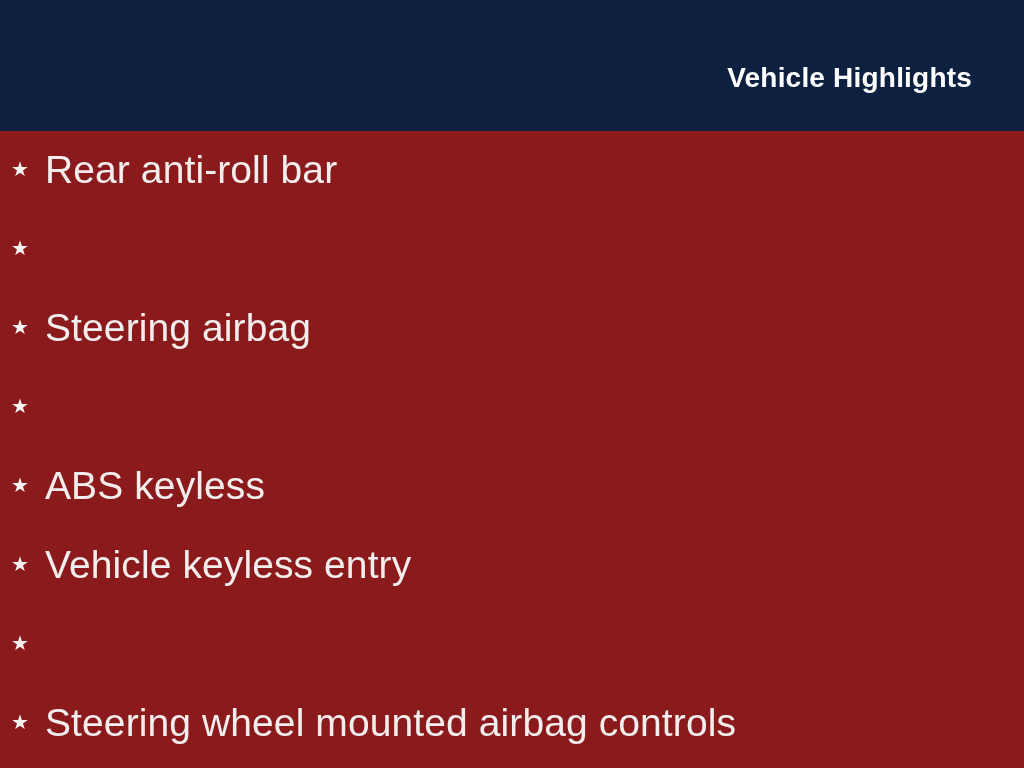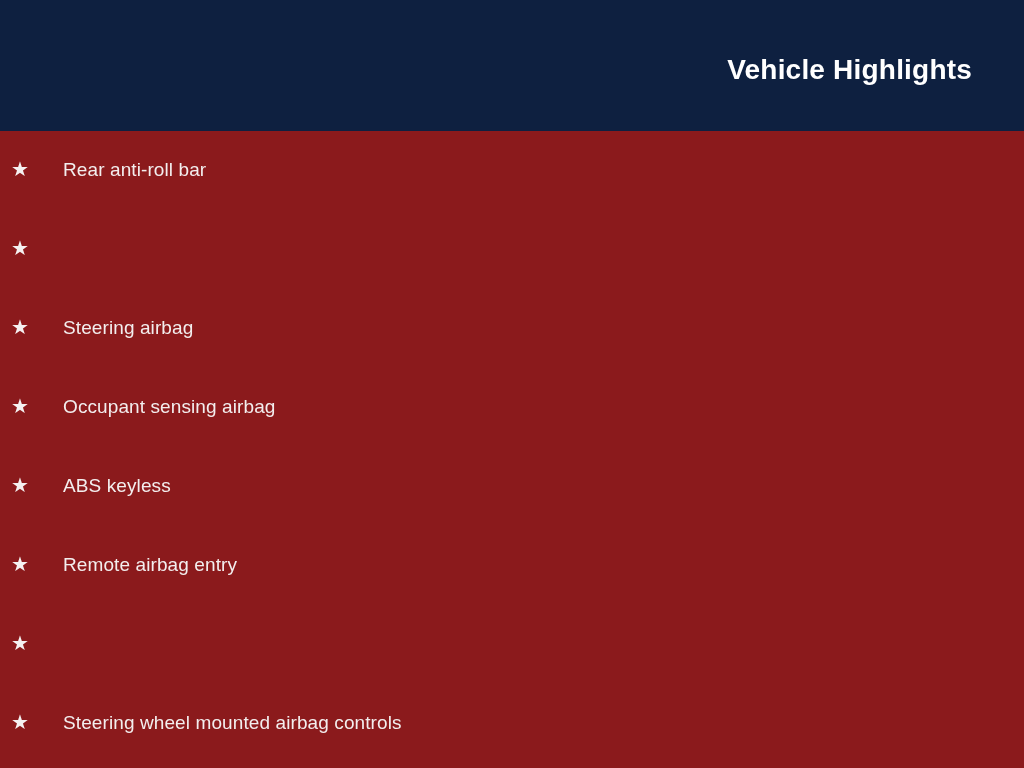--- a/index.html
+++ b/index.html
@@ -27,21 +27,21 @@
     top: 0;
     width: 1024px;
     height: 131px;
     background: #0E2040;
     box-sizing: border-box;
   }
 
   #slide-title {
     position: absolute;
     right: 52px;
-    top: 4px;
+    top: 12px;
     height: 131px;
     display: flex;
     align-items: center;
     justify-content: flex-end;
     color: #FFFFFF;
     font-size: 28px;
     font-weight: bold;
     letter-spacing: 0.2px;
     white-space: nowrap;
     line-height: 1;
@@ -85,26 +85,26 @@
     text-align: left;
     color: #F5F1F1;
     font-size: 20px;
     line-height: 1;
     position: relative;
     top: -1px;
   }
 
   .highlight-text {
     color: #F3EEEE;
-    font-size: 19px;
+    font-size: 39px;
     font-weight: 300;
     line-height: 1.05;
     letter-spacing: 0.1px;
     white-space: nowrap;
-    margin-left: 20px;
+    margin-left: 2px;
   }
 </style>
 </head>
 <body>
 
 <div id="slide">
 
   <div id="header-band">
     <div id="slide-title">Vehicle Highlights</div>
   </div>
@@ -117,29 +117,28 @@
         </li>
         <li class="highlight-item" style="top: 98px;">
           <span class="bullet-star">★</span>
         </li>
         <li class="highlight-item" style="top: 177px;">
           <span class="bullet-star">★</span>
           <span class="highlight-text">Steering airbag</span>
         </li>
         <li class="highlight-item" style="top: 256px;">
           <span class="bullet-star">★</span>
-          <span class="highlight-text">Occupant sensing airbag</span>
         </li>
         <li class="highlight-item" style="top: 335px;">
           <span class="bullet-star">★</span>
           <span class="highlight-text">ABS keyless</span>
         </li>
         <li class="highlight-item" style="top: 414px;">
           <span class="bullet-star">★</span>
-          <span class="highlight-text">Remote airbag entry</span>
+          <span class="highlight-text">Vehicle keyless entry</span>
         </li>
         <li class="highlight-item" style="top: 493px;">
           <span class="bullet-star">★</span>
         </li>
         <li class="highlight-item" style="top: 572px;">
           <span class="bullet-star">★</span>
           <span class="highlight-text">Steering wheel mounted airbag controls</span>
         </li>
       </ul>
   </div>

